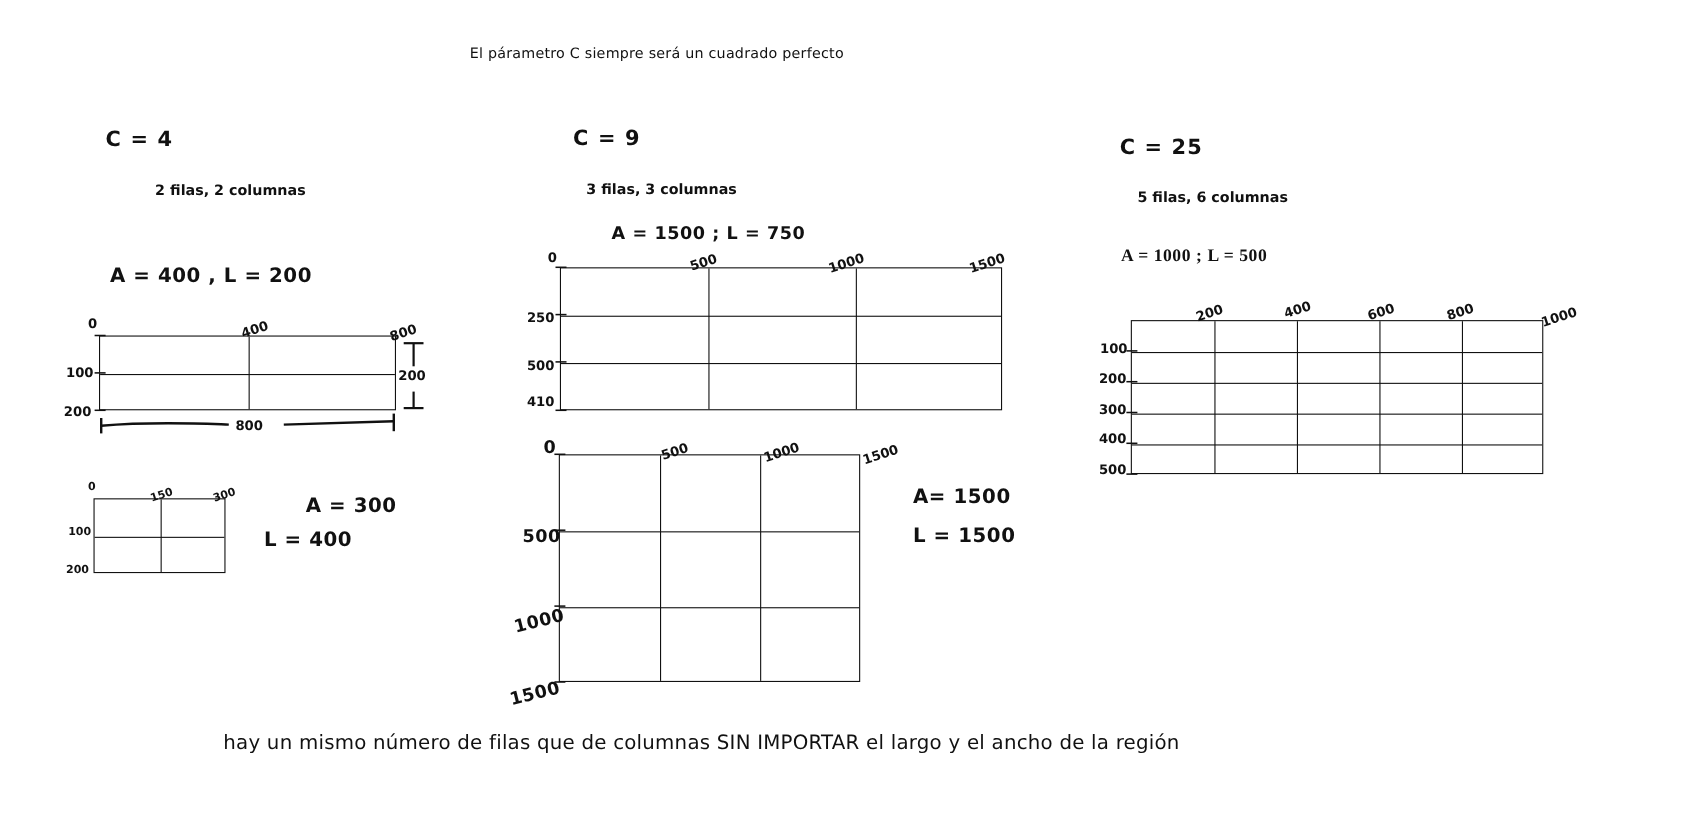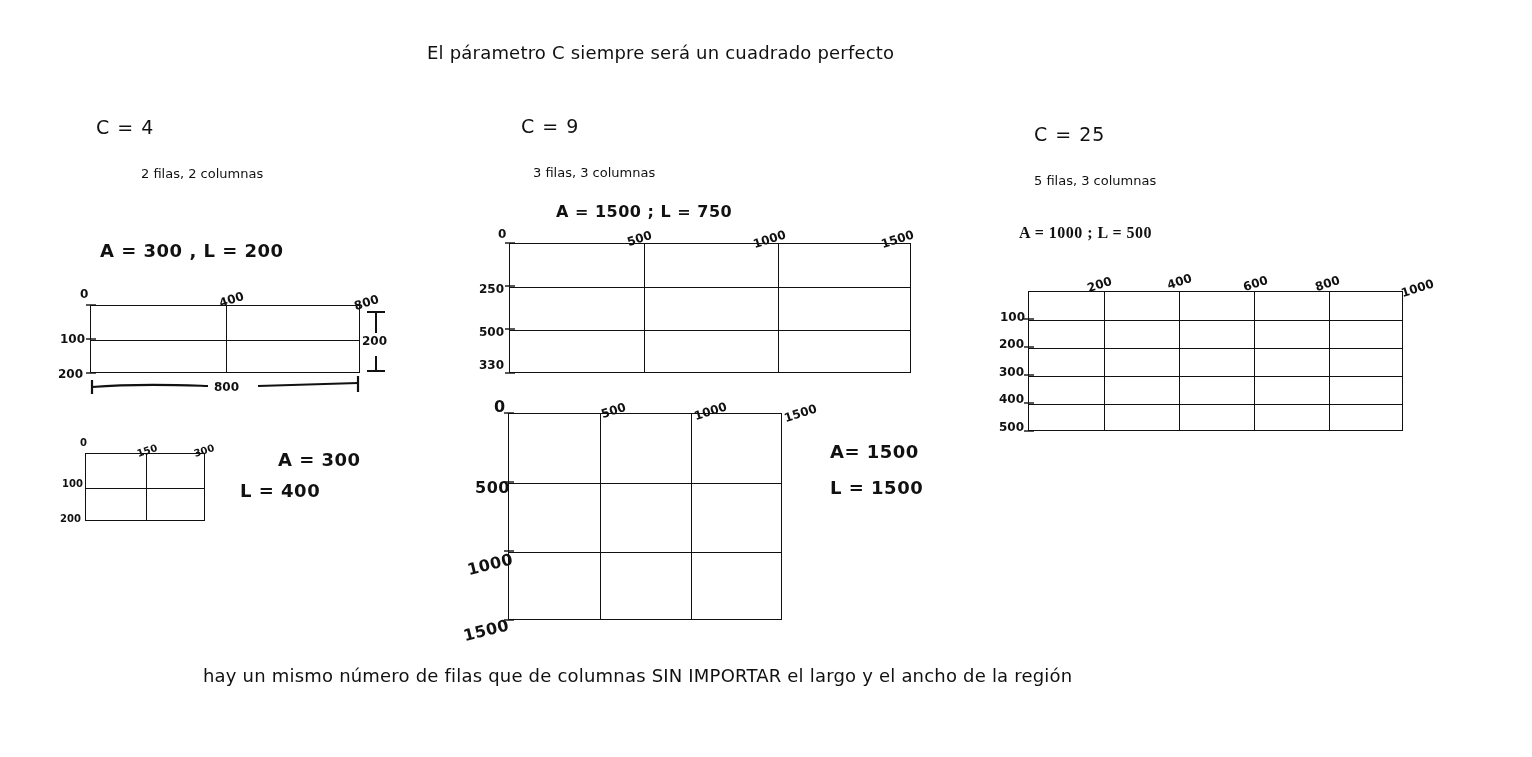--- a/index.html
+++ b/index.html
@@ -21,30 +21,31 @@
     width: 1532px;
     height: 757px;
   }
   .txt {
     position: absolute;
     white-space: nowrap;
     color: #111111;
     line-height: 1.15;
   }
   .title {
-    font-size: 18px;
+    font-size: 13px;
     letter-spacing: 0.2px;
   }
   .case-label {
     font-size: 19px;
-    font-weight: 400;
+    font-weight: 700;
     letter-spacing: 1px;
   }
   .sub-label {
     font-size: 13px;
+    font-weight: bold;
   }
   .hand {
     font-weight: 700;
     font-size: 16px;
     letter-spacing: 0.5px;
   }
   .hand-lg {
     font-weight: 700;
     font-size: 18px;
     letter-spacing: 0.5px;
@@ -100,21 +101,21 @@
 </head>
 <body>
 
 <div class="canvas">
 
   <div class="txt title" style="left:427px; top:43px;">El párametro C siempre será un cuadrado perfecto</div>
 
   <div class="txt case-label" style="left:96px; top:117px;">C = 4</div>
   <div class="txt sub-label" style="left:141px; top:167px;">2 filas, 2 columnas</div>
 
-  <div class="txt hand-lg" style="left:100px; top:241px;">A = 300 ,  L = 200</div>
+  <div class="txt hand-lg" style="left:100px; top:241px;">A = 400 ,  L = 200</div>
 
   <div class="grid" style="left:90px; top:305px; width:270px; height:68px;">
     <div class="gline-v" style="left:135px;"></div>
     <div class="gline-h" style="top:34px;"></div>
   </div>
 
   <div class="txt tick" style="left:80px; top:288px;">0</div>
   <div class="txt tick rot-a" style="left:222px; top:297px;">400</div>
   <div class="txt tick rot-a" style="left:357px; top:300px;">800</div>
   <div class="txt tick" style="left:60px; top:333px;">100</div>
@@ -145,40 +146,40 @@
     <div class="gline-v" style="left:268px;"></div>
     <div class="gline-h" style="top:43px;"></div>
     <div class="gline-h" style="top:86px;"></div>
   </div>
   <div class="txt tick" style="left:498px; top:228px;">0</div>
   <div class="txt tick rot-a" style="left:630px; top:236px;">500</div>
   <div class="txt tick rot-a" style="left:756px; top:238px;">1000</div>
   <div class="txt tick rot-a" style="left:884px; top:238px;">1500</div>
   <div class="txt tick" style="left:479px; top:283px;">250</div>
   <div class="txt tick" style="left:479px; top:326px;">500</div>
-  <div class="txt tick" style="left:479px; top:359px;">330</div>
+  <div class="txt tick" style="left:479px; top:359px;">410</div>
 
   <div class="grid" style="left:508px; top:413px; width:274px; height:207px;">
     <div class="gline-v" style="left:91px;"></div>
     <div class="gline-v" style="left:182px;"></div>
     <div class="gline-h" style="top:69px;"></div>
     <div class="gline-h" style="top:138px;"></div>
   </div>
   <div class="txt hand" style="left:494px; top:398px;">0</div>
   <div class="txt tick rot-a" style="left:604px; top:408px;">500</div>
   <div class="txt tick rot-a" style="left:697px; top:410px;">1000</div>
   <div class="txt tick rot-a" style="left:787px; top:412px;">1500</div>
   <div class="txt hand" style="left:475px; top:479px;">500</div>
   <div class="txt hand rot-b" style="left:470px; top:561px;">1000</div>
   <div class="txt hand rot-b" style="left:466px; top:627px;">1500</div>
   <div class="txt hand-lg" style="left:830px; top:442px;">A= 1500</div>
   <div class="txt hand-lg" style="left:830px; top:478px;">L = 1500</div>
 
-  <div class="txt case-label" style="left:1018px; top:124px;margin-left:16px;">C = 25</div>
-  <div class="txt sub-label" style="left:1034px; top:174px;">5 filas, 3 columnas</div>
+  <div class="txt case-label" style="left:1018px; top:124px;">C = 25</div>
+  <div class="txt sub-label" style="left:1034px; top:174px;">5 filas, 6 columnas</div>
 
   <div class="txt hand" style="left:1019px; top:224px;font-family:Liberation Serif, serif;">A = 1000 ;  L = 500</div>
 
   <div class="grid" style="left:1028px; top:291px; width:375px; height:140px;">
     <div class="gline-v" style="left:75px;"></div>
     <div class="gline-v" style="left:150px;"></div>
     <div class="gline-v" style="left:225px;"></div>
     <div class="gline-v" style="left:300px;"></div>
     <div class="gline-h" style="top:28px;"></div>
     <div class="gline-h" style="top:56px;"></div>

